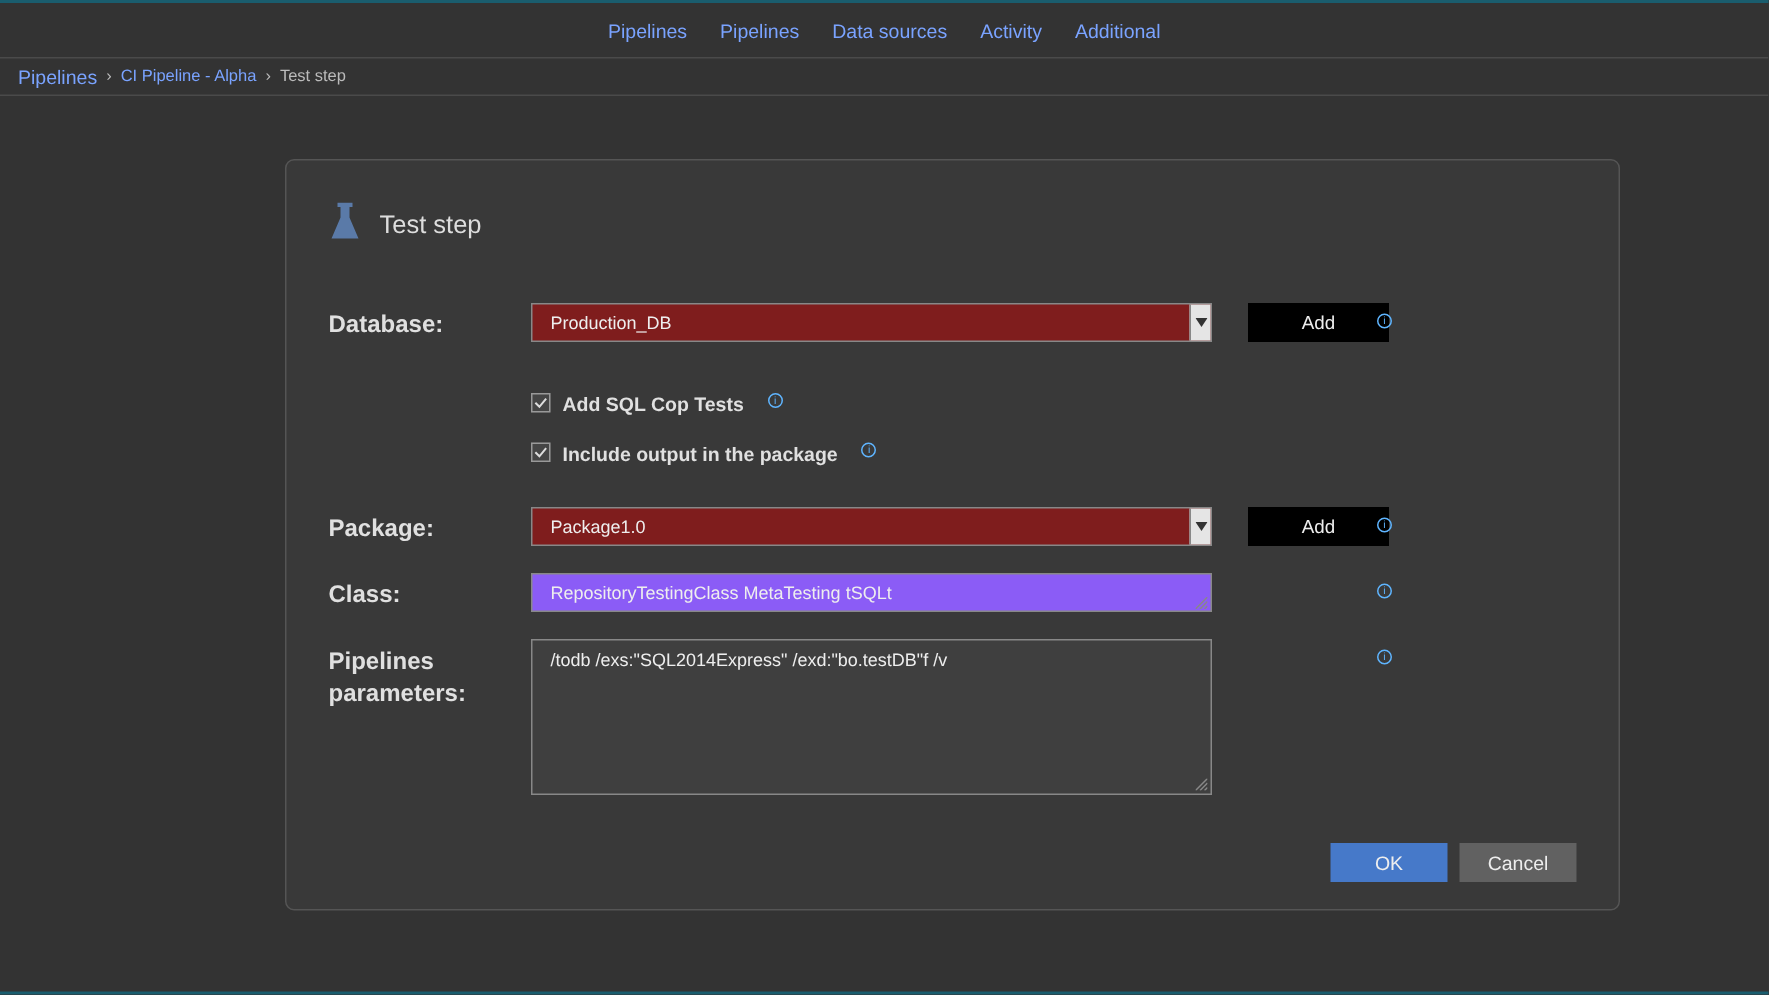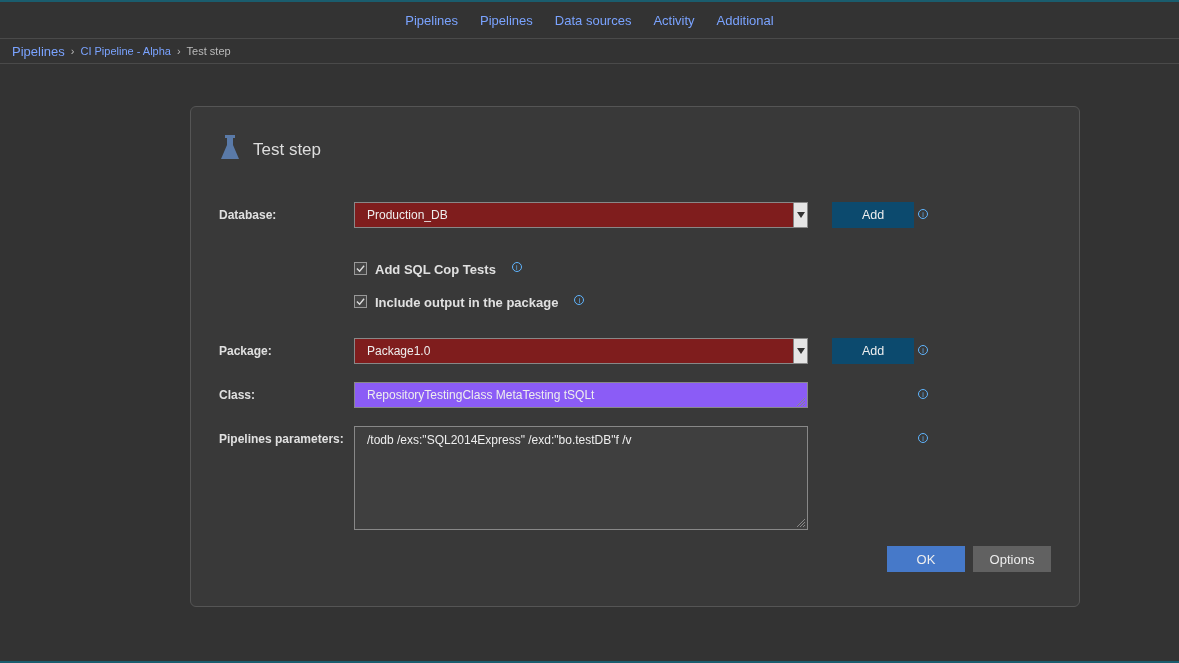--- a/index.html
+++ b/index.html
@@ -59,21 +59,21 @@
   }
   .panel-header .title { font-size: 17px; color: #ddd; font-weight: 400; }
 
   .form-row {
     display: grid;
     grid-template-columns: 135px 454px 24px 78px 20px;
     column-gap: 0;
     align-items: start;
     margin-bottom: 18px;
   }
-  .form-row .label { font-weight: 600; color: #e0e0e0; padding-top: 6px; font-size: 12px; }
+  .form-row .label { font-weight: 600; color: #e0e0e0; padding-top: 6px; font-size: 16px; }
   .form-row .gap { width: 24px; }
 
   .select-wrap {
     position: relative;
     width: 454px;
     height: 26px;
     border: 1px solid #888;
     background: #7f1d1d;
     display: flex;
     align-items: center;
@@ -82,22 +82,22 @@
   .select-wrap .value { flex: 1; padding: 0 12px; color: #eee; font-size: 12px; }
   .select-wrap .arrow-btn {
     width: 14px; height: 100%;
     background: #e5e5e5;
     display: flex; align-items: center; justify-content: center;
     border-left: 1px solid #888;
   }
   .select-wrap .arrow-btn svg { width: 8px; height: 6px; }
 
   .add-btn {
-    width: 82px; height: 26px;
-    background: #0c4a6e;
+    width: 94px; height: 26px;
+    background: #000000;
     border: none;
     color: #eee;
     font-size: 12.5px;
     cursor: pointer;
   }
 
   .info-icon {
     width: 10px; height: 10px;
     border: 1px solid #5fb5ff;
     border-radius: 50%;
@@ -153,21 +153,21 @@
   .resize-handle {
     position: absolute;
     right: 3px; bottom: 2px;
     width: 8px; height: 8px;
     pointer-events: none;
   }
 
   .footer-btns {
     position: absolute;
     right: 28px;
-    bottom: 34px;
+    bottom: 18px;
     display: flex;
     gap: 8px;
   }
   .btn {
     width: 78px; height: 26px;
     border: none;
     font-size: 13px;
     cursor: pointer;
     color: #eee;
   }
@@ -279,15 +279,15 @@
         <path d="M0 8 L8 0 M3 8 L8 3 M6 8 L8 6" stroke="#888" stroke-width="1"></path>
       </svg>
     </div>
     <div class="gap"></div>
     <div></div>
     <span class="info-icon"></span>
   </div>
 
   <div class="footer-btns">
     <button class="btn btn-primary">OK</button>
-    <button class="btn btn-secondary">Options</button>
+    <button class="btn btn-secondary">Cancel</button>
   </div>
 </div>
 
 </body></html>

